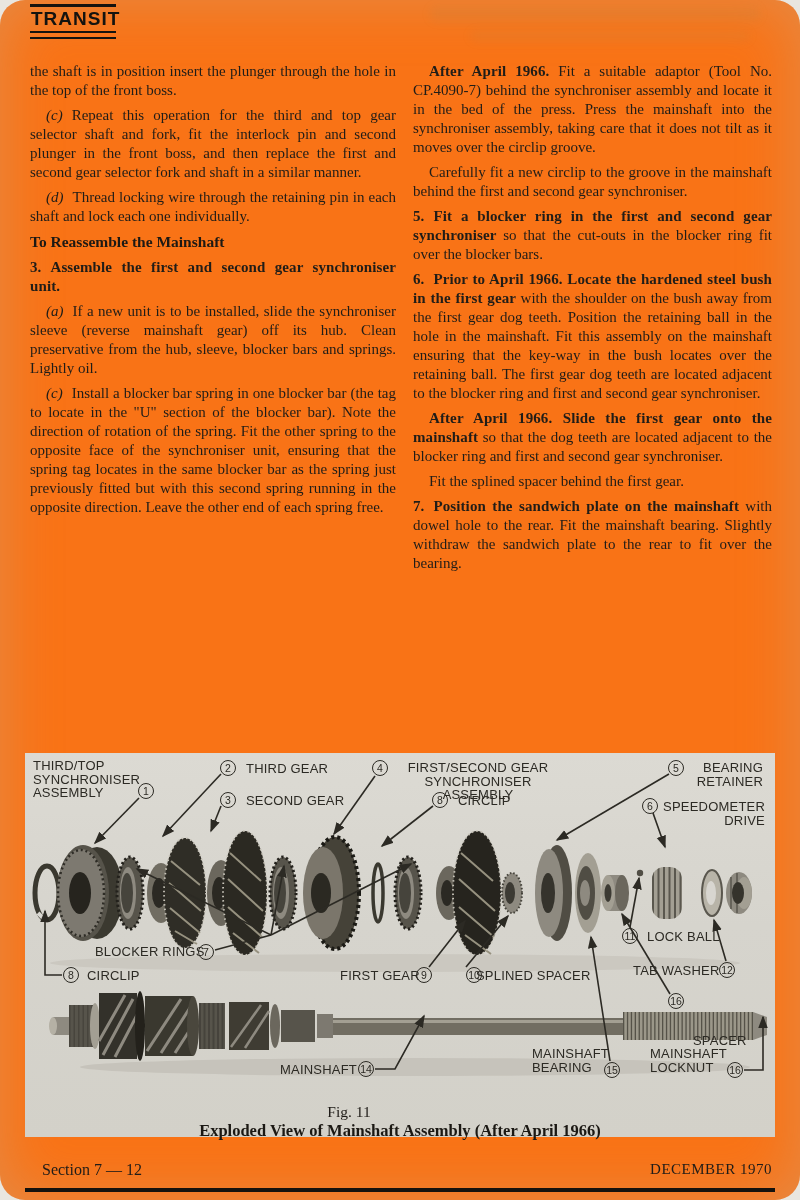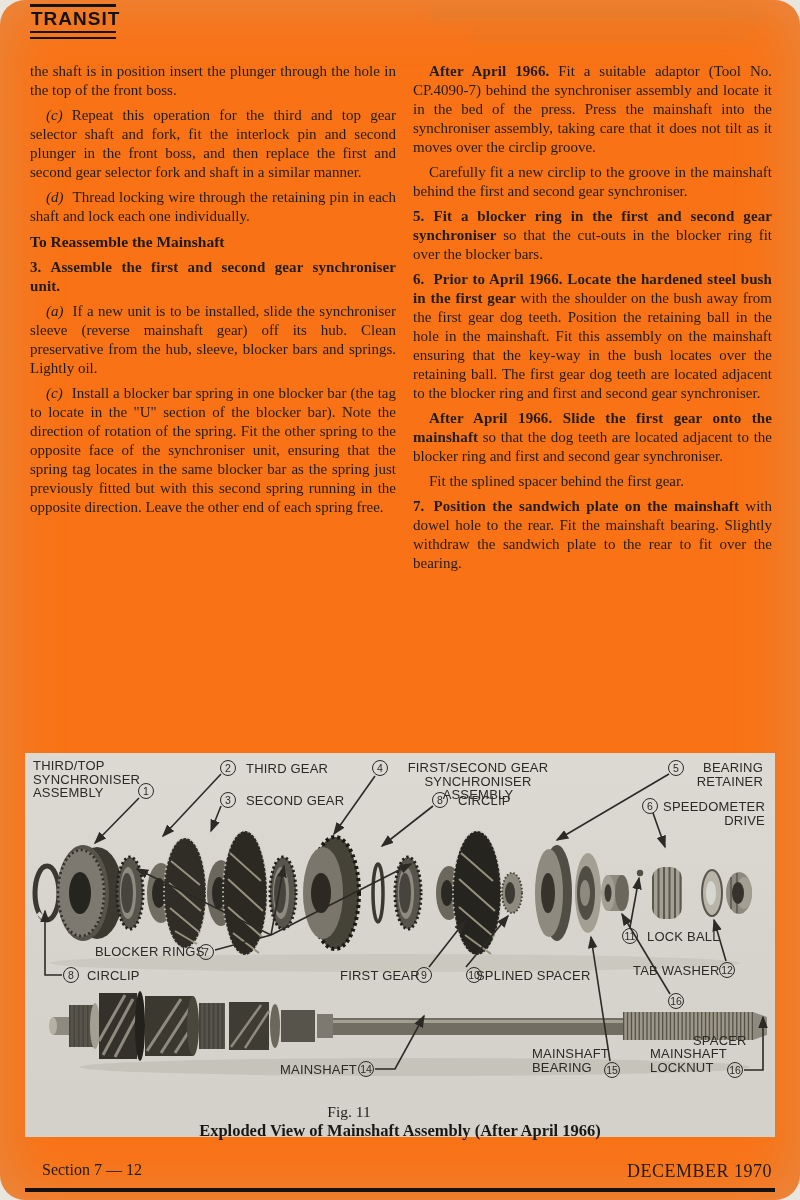--- a/index.html
+++ b/index.html
@@ -41,21 +41,21 @@
         background:transparent;box-sizing:border-box;}
 
   
   .cap-fig{position:absolute;left:0;top:1103px;width:698px;text-align:center;
            font-size:15.5px;color:#1f1c18;}
   .cap-title{position:absolute;left:0;top:1121px;width:800px;text-align:center;
              font-weight:bold;font-size:16.5px;color:#1b1813;}
 
   
   .footer-left{position:absolute;left:28px;top:1161px;font-size:16px;color:#1f1c18;margin-left:14px;}
-  .footer-right{position:absolute;right:28px;top:1161px;font-size:18px;letter-spacing:.5px;color:#1f1c18;}
+  .footer-right{position:absolute;right:28px;top:1161px;font-size:15px;letter-spacing:.5px;color:#1f1c18;}
   .footer-rule{position:absolute;left:25px;top:1188px;width:750px;height:4px;background:#14120e;}
 </style>
 </head>
 <body>
 
 <div class="page">
 
   <div class="ghost" style="left:430px;top:6px;width:330px;height:16px;"></div>
   <div class="ghost" style="left:470px;top:30px;width:280px;height:12px;"></div>
 

